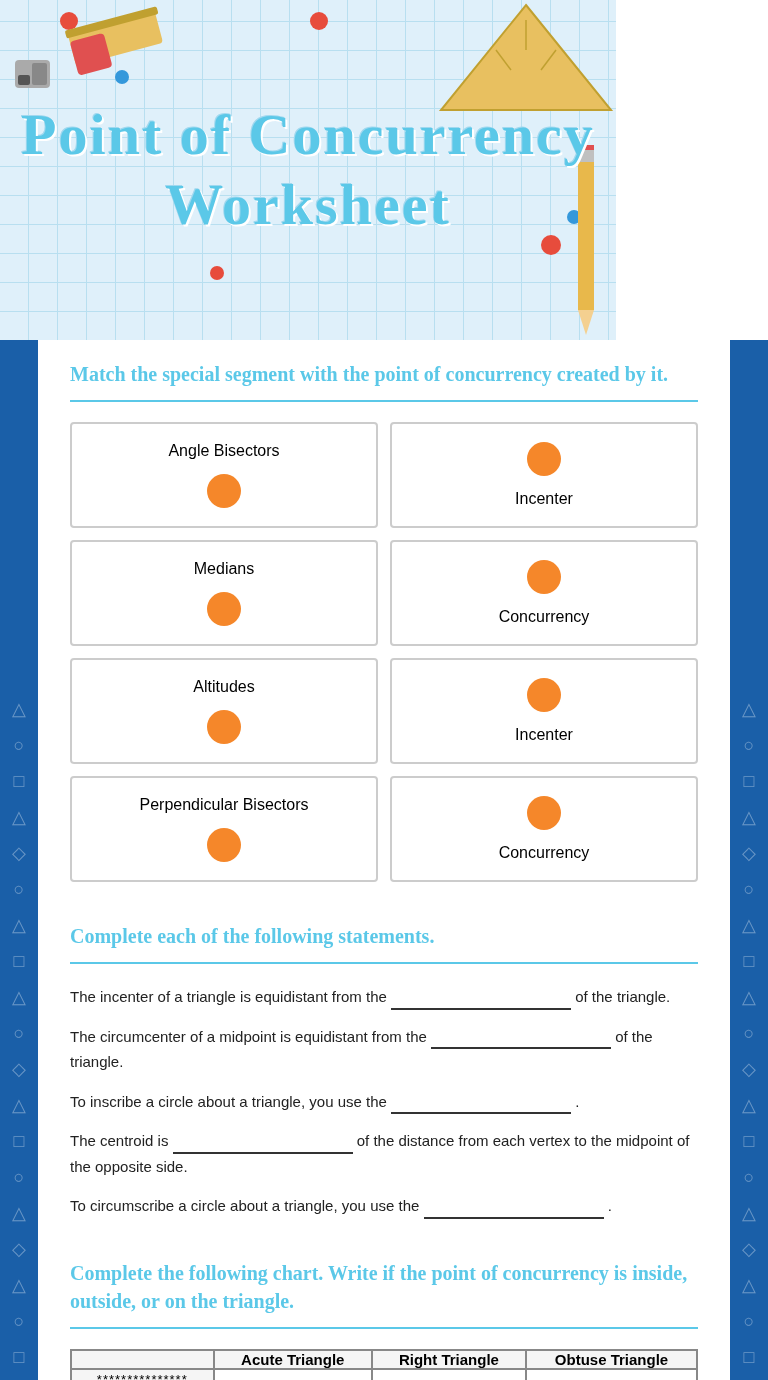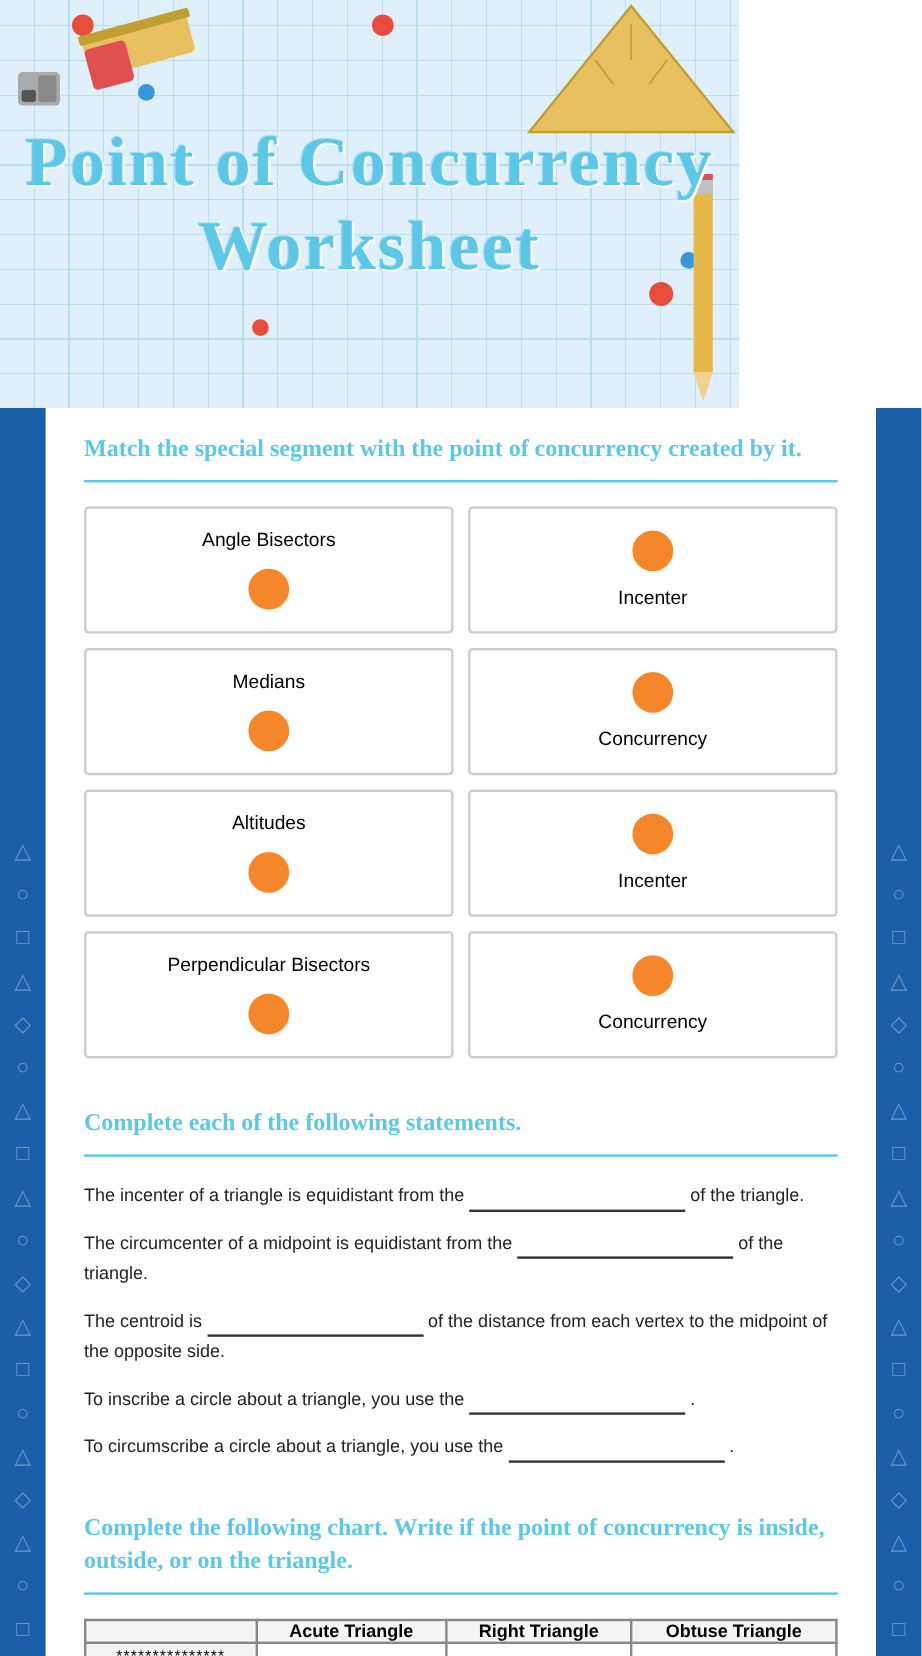--- a/index.html
+++ b/index.html
@@ -401,29 +401,29 @@
         <span>of the triangle.</span>
       </p>
 
       <p class="statement-line">
         <span>The circumcenter of a midpoint is equidistant from the</span>
         <span class="fill-blank">&nbsp;</span>
         <span>of the triangle.</span>
       </p>
 
       <p class="statement-line">
+        <span>To inscribe a circle about a triangle, you use the</span>
+        <span class="fill-blank">&nbsp;</span>
+        <span>.</span>
+      </p>
+
+      <p class="statement-line">
         <span>The centroid is</span>
         <span class="fill-blank">&nbsp;</span>
         <span>of the distance from each vertex to the midpoint of the opposite side.</span>
-      </p>
-
-      <p class="statement-line">
-        <span>To inscribe a circle about a triangle, you use the</span>
-        <span class="fill-blank">&nbsp;</span>
-        <span>.</span>
       </p>
 
       <p class="statement-line">
         <span>To circumscribe a circle about a triangle, you use the</span>
         <span class="fill-blank">&nbsp;</span>
         <span>.</span>
       </p>
     </div>
 
     <div class="chart-section">

